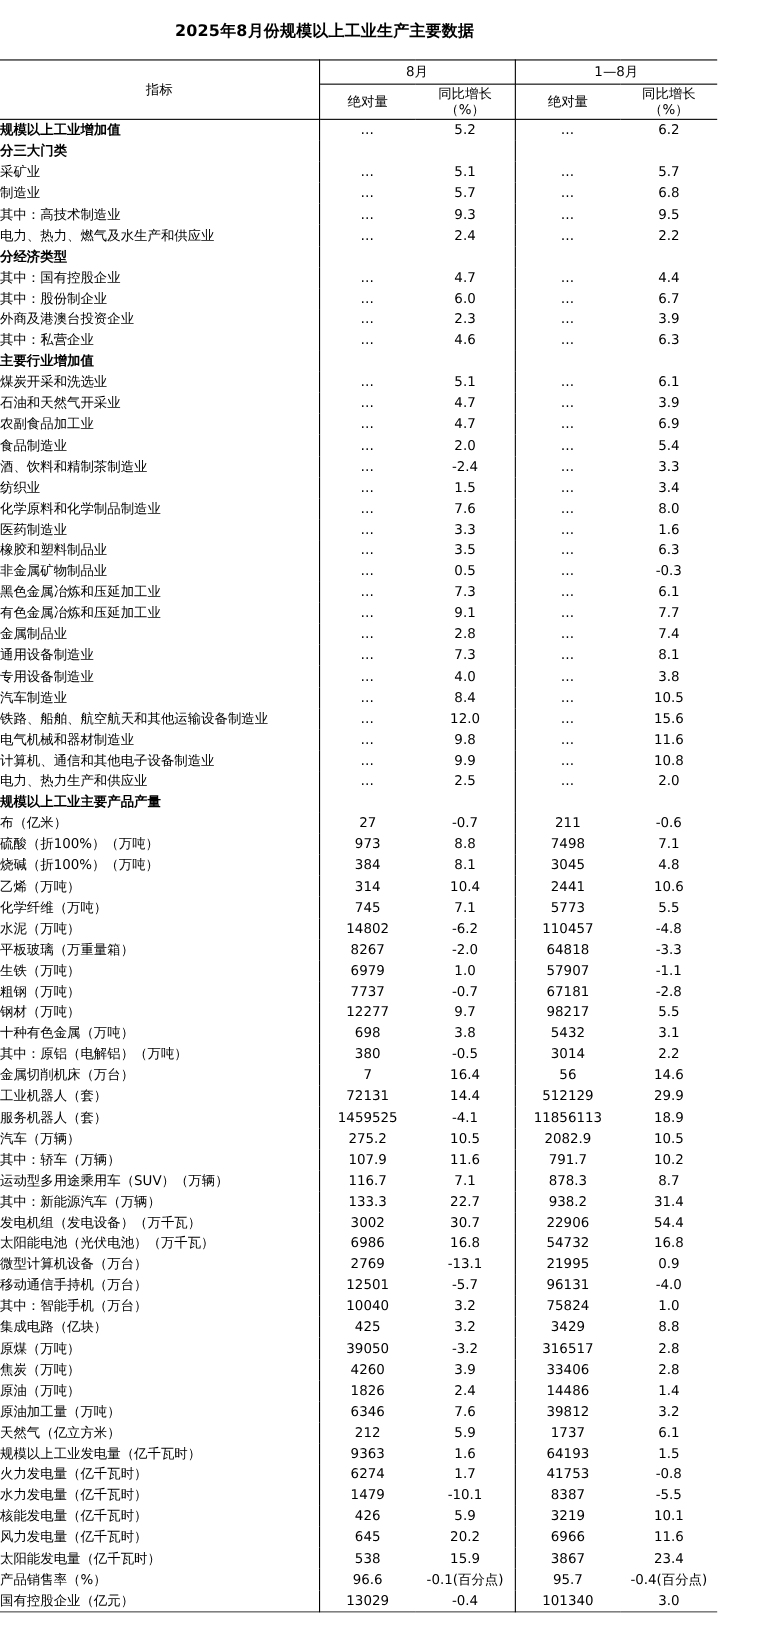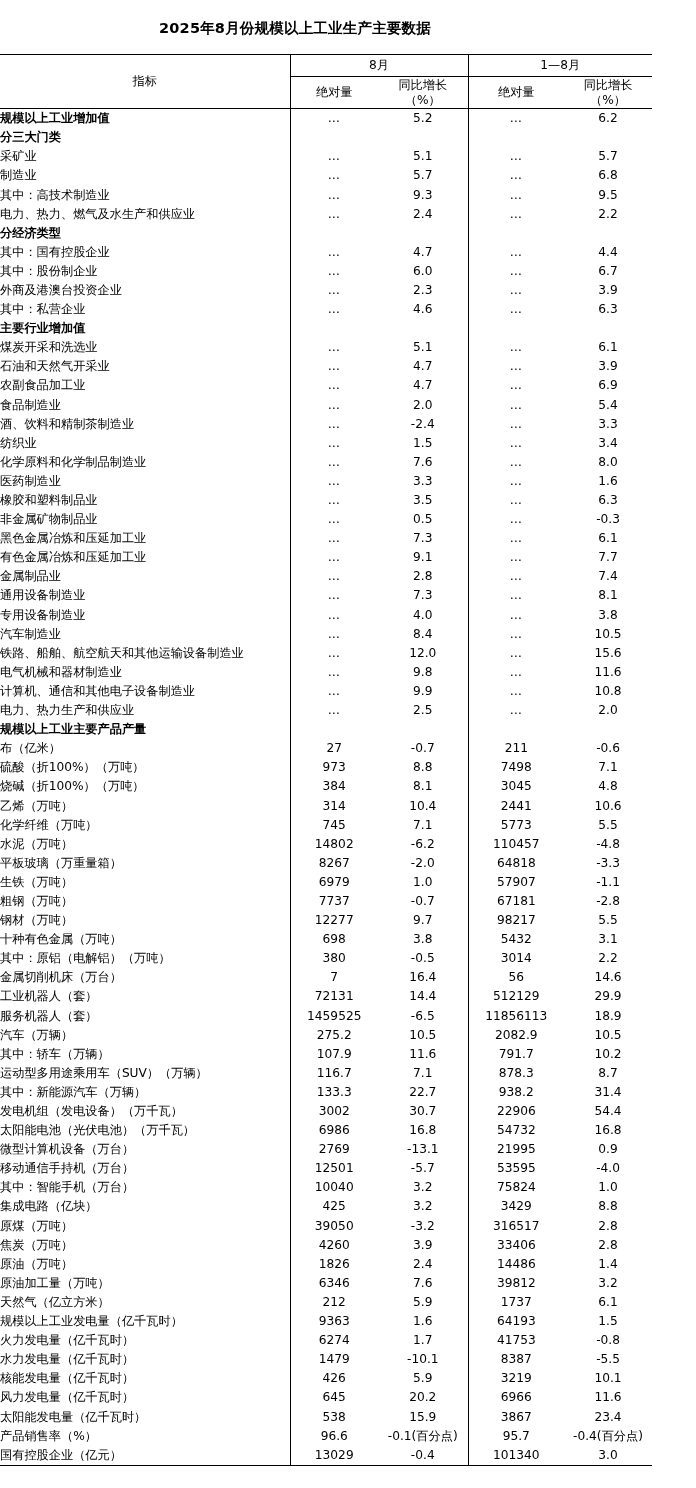--- a/index.html
+++ b/index.html
@@ -453,21 +453,21 @@
         <tr>
           <td class="label lv1 br">工业机器人（套）</td>
           <td class="num">72131</td>
           <td class="num br">14.4</td>
           <td class="num">512129</td>
           <td class="num">29.9</td>
         </tr>
         <tr>
           <td class="label lv1 br">服务机器人（套）</td>
           <td class="num">1459525</td>
-          <td class="num br">-6.5</td>
+          <td class="num br">-4.1</td>
           <td class="num">11856113</td>
           <td class="num">18.9</td>
         </tr>
         <tr>
           <td class="label lv1 br">汽车（万辆）</td>
           <td class="num">275.2</td>
           <td class="num br">10.5</td>
           <td class="num">2082.9</td>
           <td class="num">10.5</td>
         </tr>
@@ -510,21 +510,21 @@
           <td class="label lv1 br">微型计算机设备（万台）</td>
           <td class="num">2769</td>
           <td class="num br">-13.1</td>
           <td class="num">21995</td>
           <td class="num">0.9</td>
         </tr>
         <tr>
           <td class="label lv1 br">移动通信手持机（万台）</td>
           <td class="num">12501</td>
           <td class="num br">-5.7</td>
-          <td class="num">53595</td>
+          <td class="num">96131</td>
           <td class="num">-4.0</td>
         </tr>
         <tr>
           <td class="label lv2 br">其中：智能手机（万台）</td>
           <td class="num">10040</td>
           <td class="num br">3.2</td>
           <td class="num">75824</td>
           <td class="num">1.0</td>
         </tr>
         <tr>

